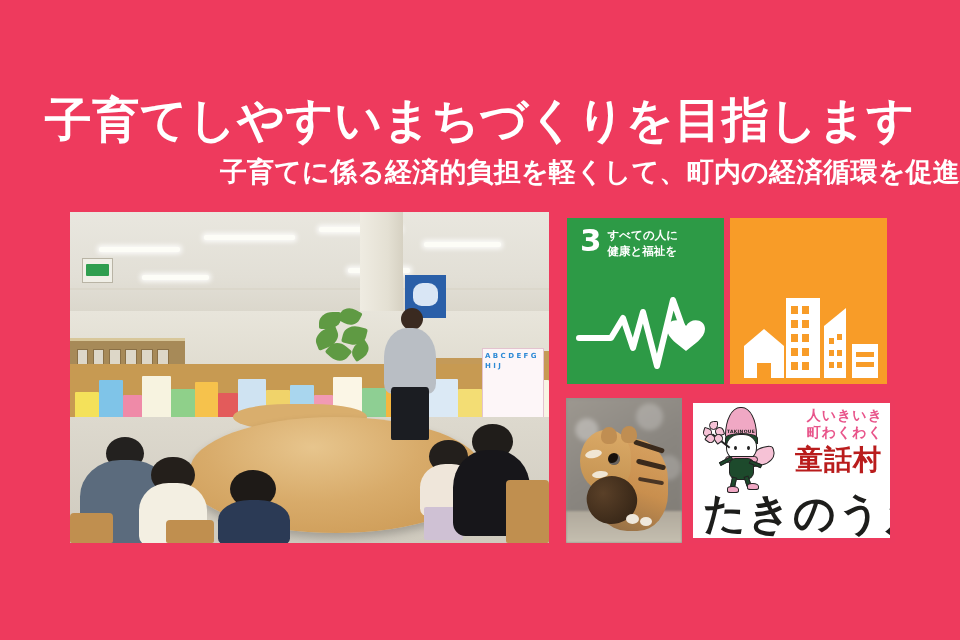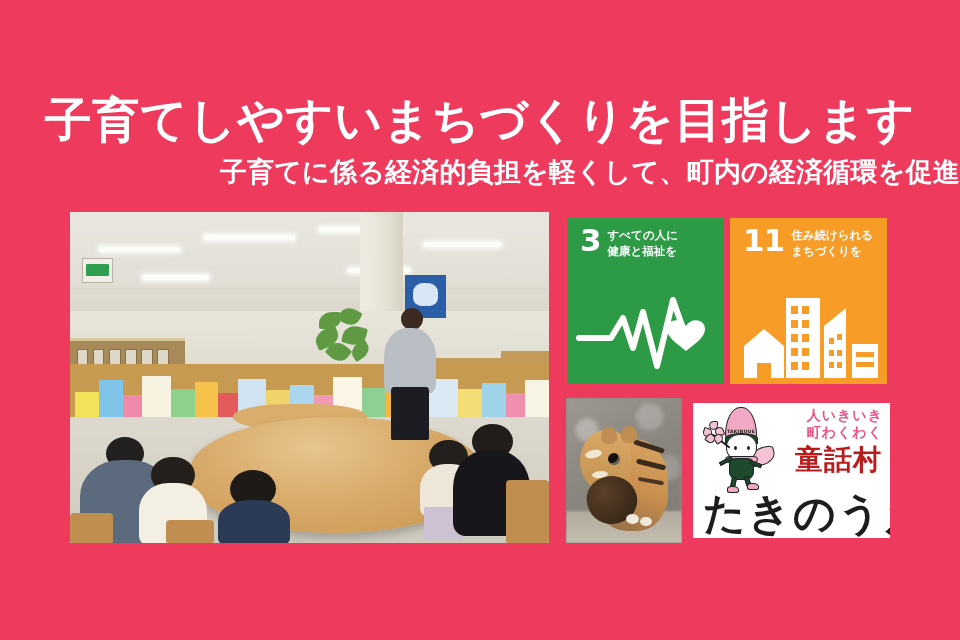--- a/index.html
+++ b/index.html
@@ -451,20 +451,21 @@
           <div class="pm-book" style="left:66%;width:5%;  height:76%; background:#f5b63f;"></div>
           <div class="pm-book" style="left:71%;width:4%;  height:62%; background:#e06a64;"></div>
           <div class="pm-book" style="left:75%;width:6%;  height:80%; background:#dbe9f5;"></div>
           <div class="pm-book" style="left:81%;width:5%;  height:66%; background:#f3dd74;"></div>
           <div class="pm-book" style="left:86%;width:5%;  height:74%; background:#9ed3ea;"></div>
           <div class="pm-book" style="left:91%;width:4%;  height:60%; background:#ef8fae;"></div>
           <div class="pm-book" style="left:95%;width:5%;  height:78%; background:#f8f4e4;"></div>
         </div>
       </div>
 
+      <div class="pm-abc">A B C D E F G H I J</div>
 
       <div class="pm-floor"></div>
       <div class="pm-table2"></div>
       <div class="pm-table"></div>
 
       <div class="p-head" style="left:69%; top:29%; width:4.6%; height:6.6%; background:#3a2a20;"></div>
       <div class="p-body" style="left:65.5%;top:35%; width:11%; height:20%; background:#b9bec4;"></div>
       <div class="p-body" style="left:67%; top:53%; width:8%;  height:16%; background:#1b1d22; border-radius:8% 8% 4% 4%;"></div>
 
       <div class="p-head" style="left:7.5%; top:68%; width:8%;  height:10%; background:#23211f;"></div>
@@ -496,27 +497,20 @@
         <div>健康と福祉を</div>
       </div>
     </div>
     <svg class="sdg-art" viewBox="0 0 157 96">
       <polyline points="12,56 44,56 56,36 66,66 76,30 90,84 106,18 118,52" fill="none" stroke="#ffffff" stroke-width="6" stroke-linecap="round" stroke-linejoin="round"></polyline>
       <path d="M119 44c5-9 19-7 19 3 0 9-12 16-19 22-7-6-19-13-19-22 0-10 14-12 19-3z" fill="#ffffff"></path>
     </svg>
   </div>
 
   <div class="sdg sdg-11">
-    <div class="sdg-head">
-      <div class="sdg-num">11</div>
-      <div class="sdg-txt">
-        <div>住み続けられる</div>
-        <div>まちづくりを</div>
-      </div>
-    </div>
     <svg class="sdg-art" viewBox="0 0 157 96">
       <g fill="#ffffff">
 
         <path d="M14 96V64l20-17 20 17v32z"></path>
         <rect x="27" y="78" width="14" height="18" fill="#f89c28"></rect>
         <path d="M27 78h14v3H27z"></path>
 
         <rect x="56" y="16" width="34" height="80"></rect>
         <g fill="#f89c28">
           <rect x="61" y="24" width="7" height="8"></rect>

